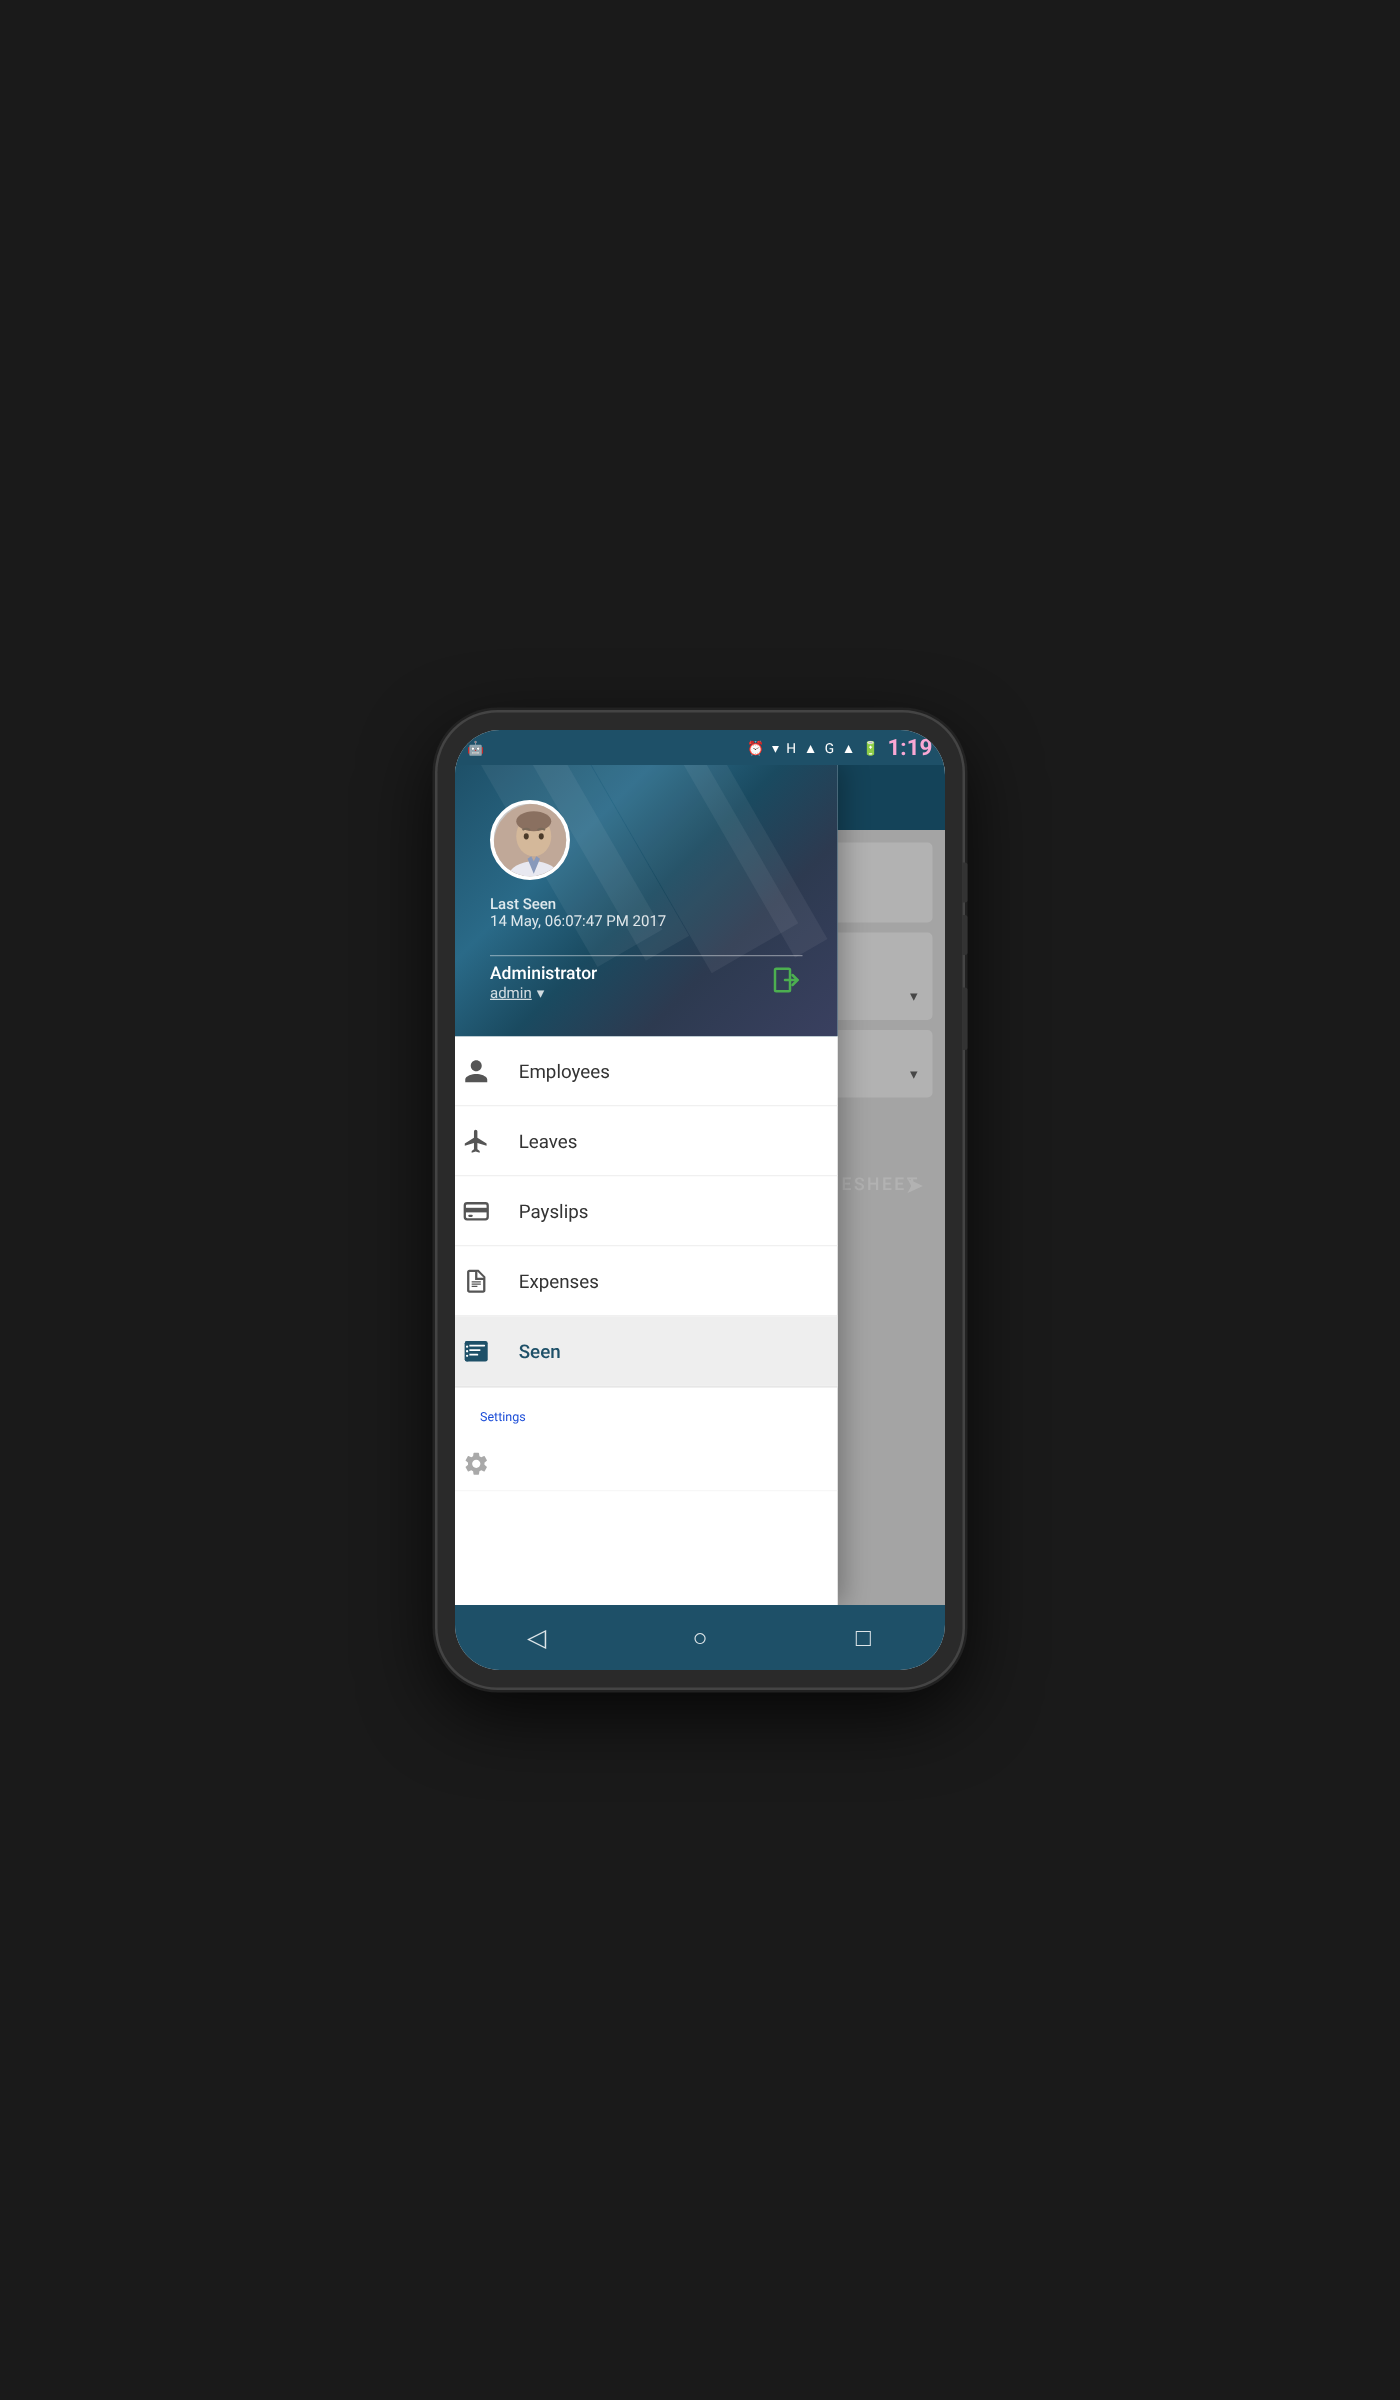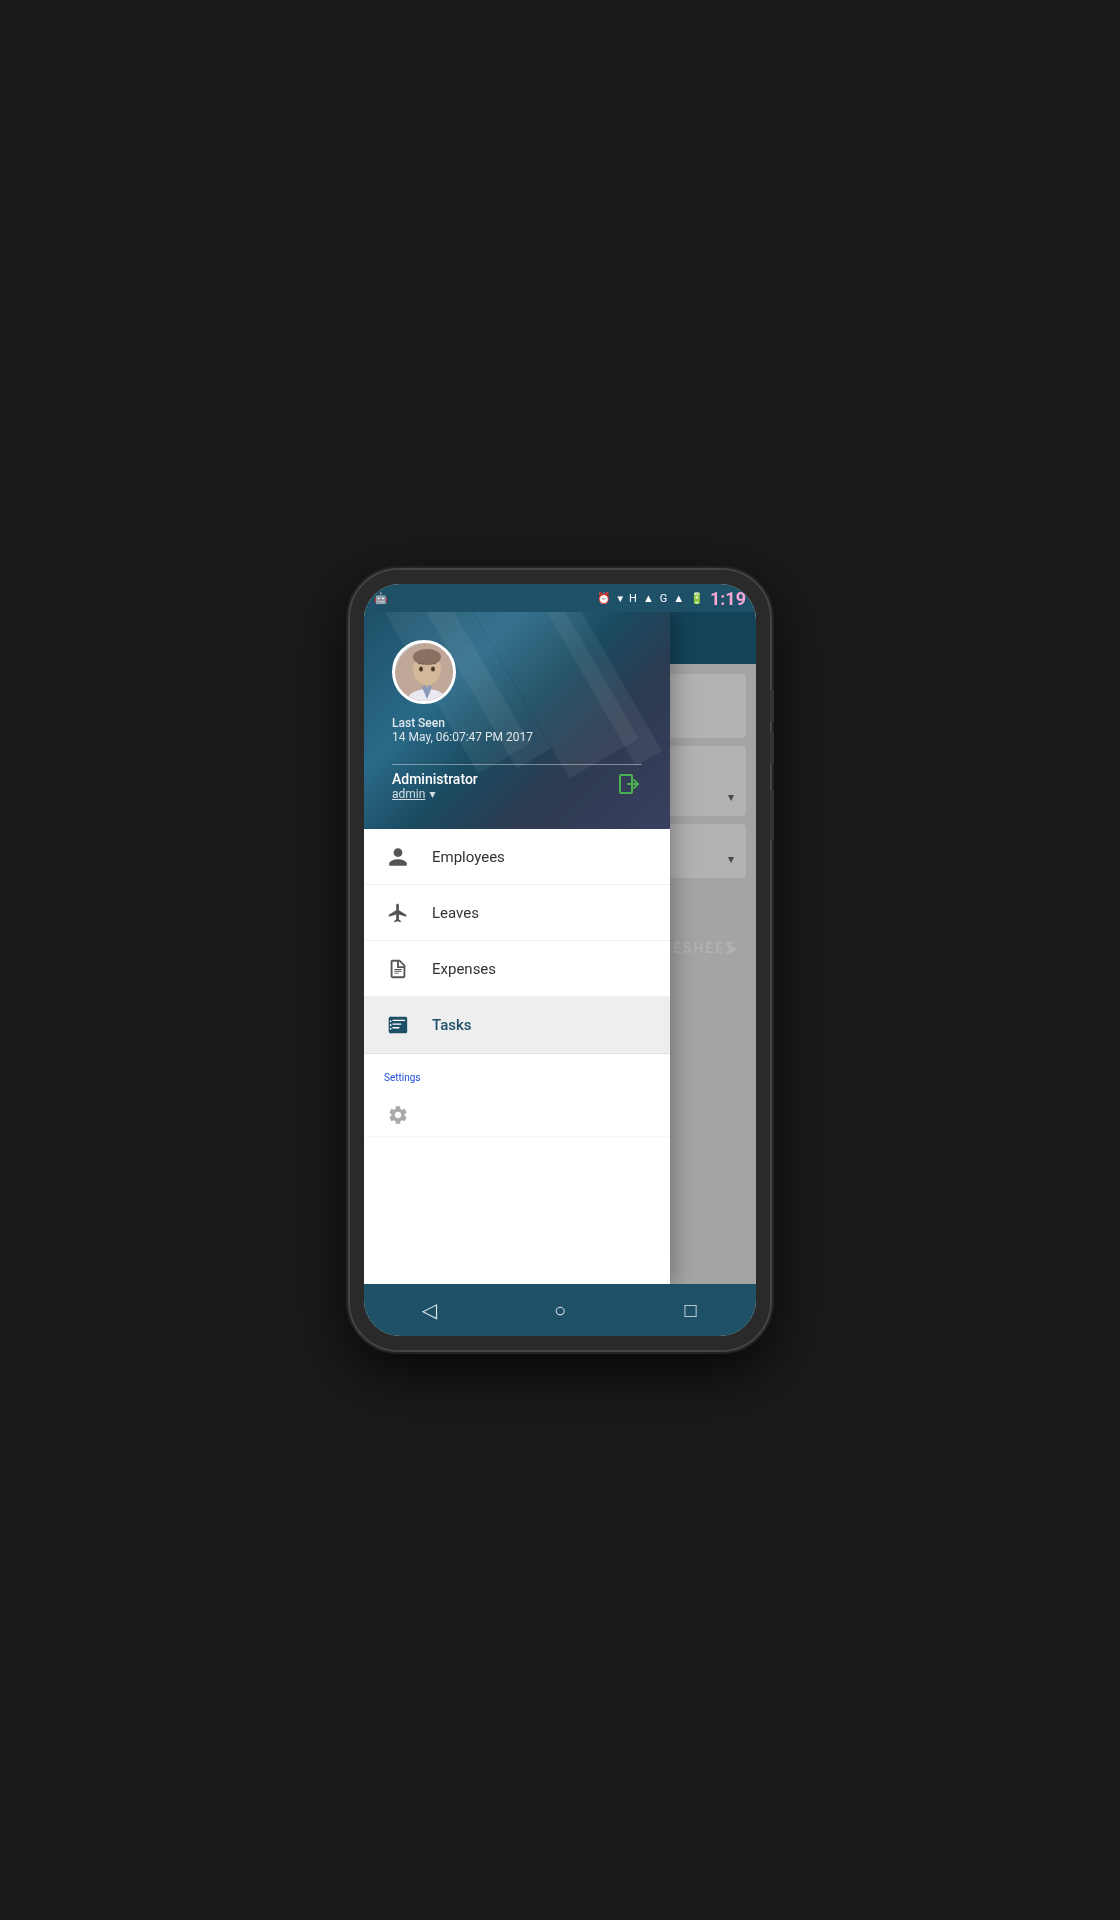--- a/index.html
+++ b/index.html
@@ -262,21 +262,21 @@
     
     .drawer-menu {
       flex: 1;
       background: white;
       overflow-y: auto;
     }
 
     .menu-item {
       display: flex;
       align-items: center;
-      padding: 0 20px;
+      padding: 0 3px;
       height: 56px;
       cursor: pointer;
       border-bottom: 1px solid #f0f0f0;
     }
 
     .menu-item.active {
       background: #eeeeee;
     }
 
     .menu-item-icon {
@@ -521,20 +521,30 @@
 
           <div class="menu-item">
             <div class="menu-item-icon">
               <svg class="icon-svg" viewBox="0 0 24 24" fill="#555">
                 <path d="M21 16v-2l-8-5V3.5c0-.83-.67-1.5-1.5-1.5S10 2.67 10 3.5V9l-8 5v2l8-2.5V19l-2 1.5V22l3.5-1 3.5 1v-1.5L13 19v-5.5l8 2.5z"></path>
               </svg>
             </div>
             <span class="menu-item-label">Leaves</span>
           </div>
 
+          <div class="menu-item">
+            <div class="menu-item-icon">
+              <svg class="icon-svg" viewBox="0 0 24 24" fill="#555">
+                <rect x="2" y="5" width="20" height="14" rx="2" stroke="#555" stroke-width="2" fill="none"></rect>
+                <rect x="2" y="9" width="20" height="4" fill="#555"></rect>
+                <rect x="5" y="15" width="4" height="2" fill="#555" rx="1"></rect>
+              </svg>
+            </div>
+            <span class="menu-item-label">Payslips</span>
+          </div>
 
           <div class="menu-item">
             <div class="menu-item-icon">
               <svg class="icon-svg" viewBox="0 0 24 24" fill="#555">
                 <path d="M14 2H6c-1.1 0-2 .9-2 2v16c0 1.1.9 2 2 2h12c1.1 0 2-.9 2-2V8l-6-6zm-1 1.5L18.5 9H13V3.5zM6 20V4h5v7h7v9H6z"></path>
                 <path d="M8 12h8v1H8zm0 2h8v1H8zm0 2h5v1H8z" fill="#555"></path>
               </svg>
             </div>
             <span class="menu-item-label">Expenses</span>
           </div>
@@ -544,21 +554,21 @@
             <div class="menu-item-icon active-icon">
               <svg class="icon-svg" viewBox="0 0 24 24" fill="#1e5068">
                 <rect x="2" y="3" width="20" height="18" rx="2" fill="#1e5068"></rect>
                 <path d="M5 7h14M5 11h10M5 15h8" stroke="white" stroke-width="1.5" stroke-linecap="round"></path>
                 <rect x="2" y="3" width="4" height="18" rx="2" fill="#1e5068"></rect>
                 <circle cx="4" cy="8" r="1" fill="white"></circle>
                 <circle cx="4" cy="12" r="1" fill="white"></circle>
                 <circle cx="4" cy="16" r="1" fill="white"></circle>
               </svg>
             </div>
-            <span class="menu-item-label">Tasks</span>
+            <span class="menu-item-label">Seen</span>
           </div>
 
           <div class="settings-section">
             <span class="settings-label">Settings</span>
           </div>
 
           <div class="menu-item" style="height: 44px; opacity:0.5;">
             <div class="menu-item-icon">
               <svg class="icon-svg" viewBox="0 0 24 24" fill="#555">
                 <path d="M19.14 12.94c.04-.3.06-.61.06-.94s-.02-.64-.07-.94l2.03-1.58a.49.49 0 0 0 .12-.61l-1.92-3.32a.488.488 0 0 0-.59-.22l-2.39.96c-.5-.38-1.03-.7-1.62-.94l-.36-2.54a.484.484 0 0 0-.48-.41h-3.84c-.24 0-.43.17-.47.41l-.36 2.54c-.59.24-1.13.57-1.62.94l-2.39-.96c-.22-.08-.47 0-.59.22L2.74 8.87a.49.49 0 0 0 .12.61l2.03 1.58c-.05.3-.09.63-.09.94s.02.64.07.94l-2.03 1.58a.49.49 0 0 0-.12.61l1.92 3.32c.12.22.37.29.59.22l2.39-.96c.5.38 1.03.7 1.62.94l.36 2.54c.05.24.24.41.48.41h3.84c.24 0 .44-.17.47-.41l.36-2.54c.59-.24 1.13-.56 1.62-.94l2.39.96c.22.08.47 0 .59-.22l1.92-3.32a.49.49 0 0 0-.12-.61l-2.01-1.58zM12 15.6c-1.98 0-3.6-1.62-3.6-3.6s1.62-3.6 3.6-3.6 3.6 1.62 3.6 3.6-1.62 3.6-3.6 3.6z"></path>

